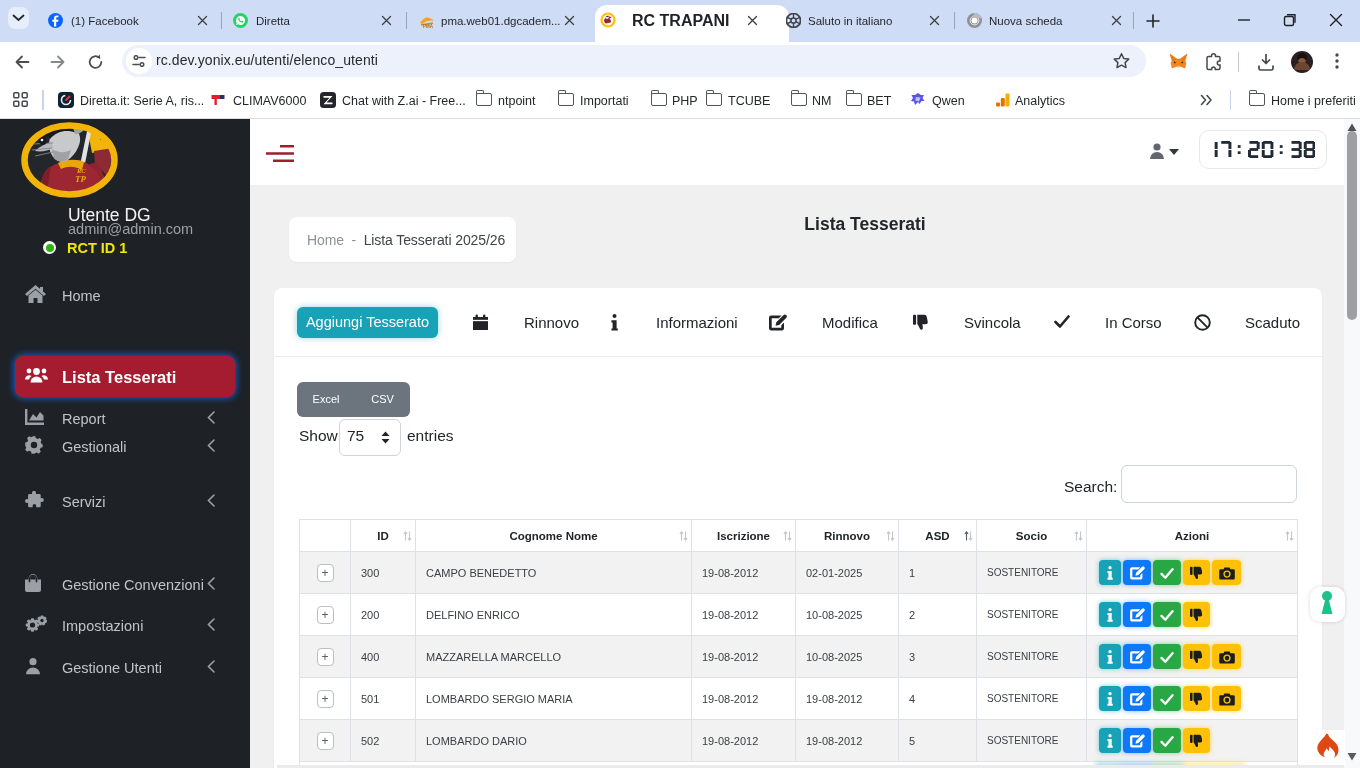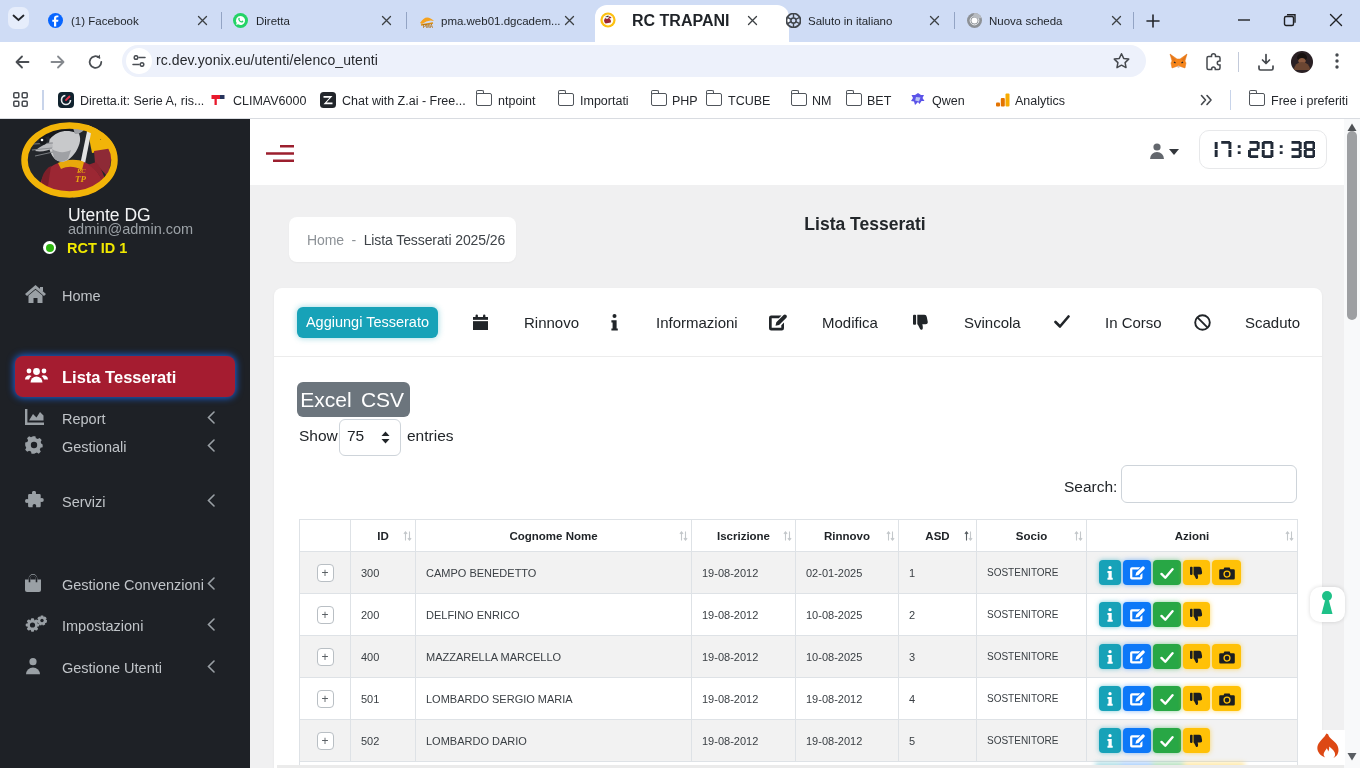--- a/index.html
+++ b/index.html
@@ -39,21 +39,21 @@
   
   #content { left:250px; top:119px; width:1094px; height:649px; background:#f0f0f1; }
   #pageheader { left:0; top:0; width:1094px; height:66px; background:#fff; }
   #crumb { left:39px; top:98px; width:227px; height:45px; background:#fff; border-radius:8px; box-shadow:0 1px 2px rgba(0,0,0,0.04); }
   #ptitle { left:480px; top:95px; width:270px; text-align:center; font-size:17.5px; font-weight:bold; color:#23272b; }
   #card { left:24px; top:169px; width:1048px; height:480px; background:#fff; border-radius:8px 8px 0 0; box-shadow:0 1px 3px rgba(0,0,0,0.05); }
 
   .btn-teal { background:#17a2b8; color:#fff; border-radius:6px; font-size:14.5px; text-align:center; box-shadow:0 0 6px rgba(23,162,184,0.45); }
   .legtxt { font-size:15px; color:#212529; top:195px; }
   .legico { top:195px; }
-  .btn-grey { background:#6c757d; color:#fff; font-size:21px; text-align:center; line-height:35px; }
+  .btn-grey { background:#6c757d; color:#fff; font-size:11px; text-align:center; line-height:35px; }
   .ctext { font-size:15.5px; color:#212529; }
 
   
   #tbl { left:49px; top:400px; border-collapse:collapse; table-layout:fixed; }
   #tbl th { border:1px solid #dee2e6; font-size:11.5px; font-weight:bold; color:#212529; height:32px; position:relative; text-align:center; }
   #tbl td { border:1px solid #dee2e6; font-size:11px; color:#3b4045; height:42px; padding-left:10px; vertical-align:middle; }
   #tbl tr.odd { background:#f2f2f2; }
   .sort { position:absolute; right:3px; top:50%; transform:translateY(-50%); line-height:0; }
   .plusbtn { display:inline-block; width:17px; height:18px; border:1px solid #b9bfc4; border-radius:4px; background:#fff; color:#5a6065; font-size:12px; line-height:16px; text-align:center; }
   .abtn { display:inline-block; height:25px; border-radius:4px; margin-right:2px; vertical-align:middle; text-align:center; }
@@ -254,21 +254,21 @@
       <rect x="9.5" y="0.5" width="4" height="13" rx="1" fill="#f8ab00"></rect>
       <rect x="4.8" y="5" width="4" height="8.5" rx="1" fill="#e37300"></rect>
       <rect x="0" y="9.5" width="4" height="4" rx="1" fill="#e37300"></rect>
     </svg>
   <div class="abs bktxt" style="left:1015px;top:84px">Analytics</div>
   <svg class="abs" style="left:1200px;top:94px" width="13" height="12" viewBox="0 0 13 12">
       <path d="M1.5 1.5 L5.5 6 L1.5 10.5 M7 1.5 L11 6 L7 10.5" fill="none" stroke="#45494e" stroke-width="1.6" stroke-linecap="round" stroke-linejoin="round"></path>
     </svg>
   <div class="abs" style="left:1230px;top:90px;width:1px;height:20px;background:#c8d4ea;"></div>
   <div class="abs bkfolder" style="left:1249px;"></div>
-  <div class="abs bktxt" style="left:1271px;top:84px">Free i preferiti</div>
+  <div class="abs bktxt" style="left:1271px;top:84px">Home i preferiti</div>
 
   <div id="sidebar" class="abs"></div>
 
   <svg id="logo" class="abs" style="left:20px;top:121px" width="99" height="78" viewBox="0 0 99 78">
       <defs>
         <clipPath id="lc">
           <ellipse cx="49.5" cy="39" rx="48" ry="37.5"></ellipse>
         </clipPath>
       </defs>
 <g clip-path="url(#lc)">

